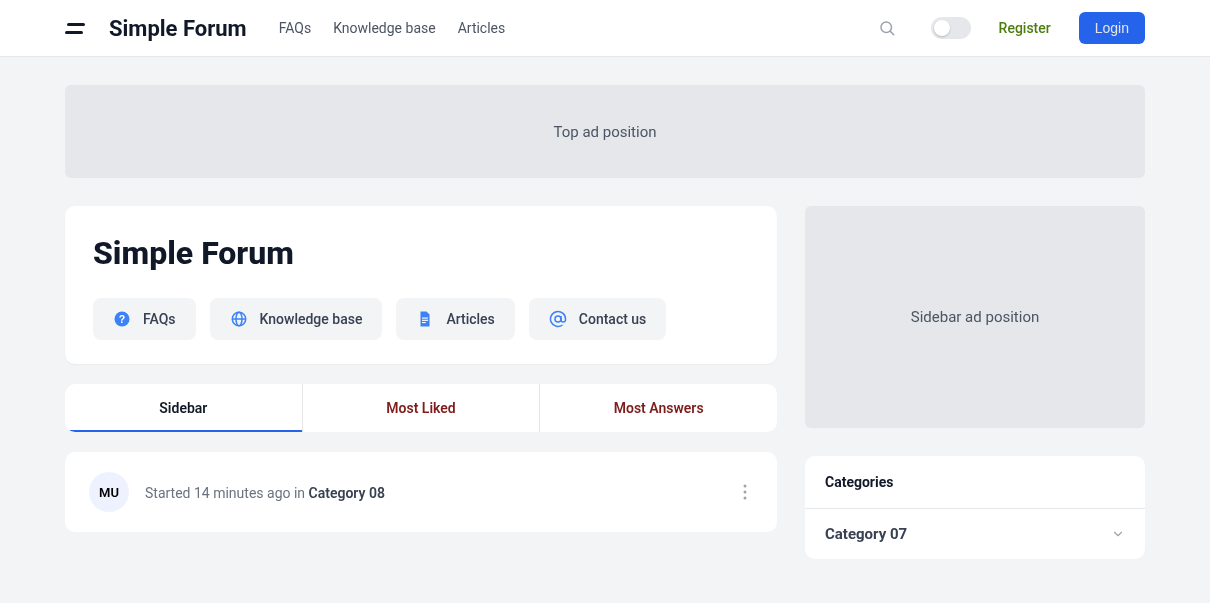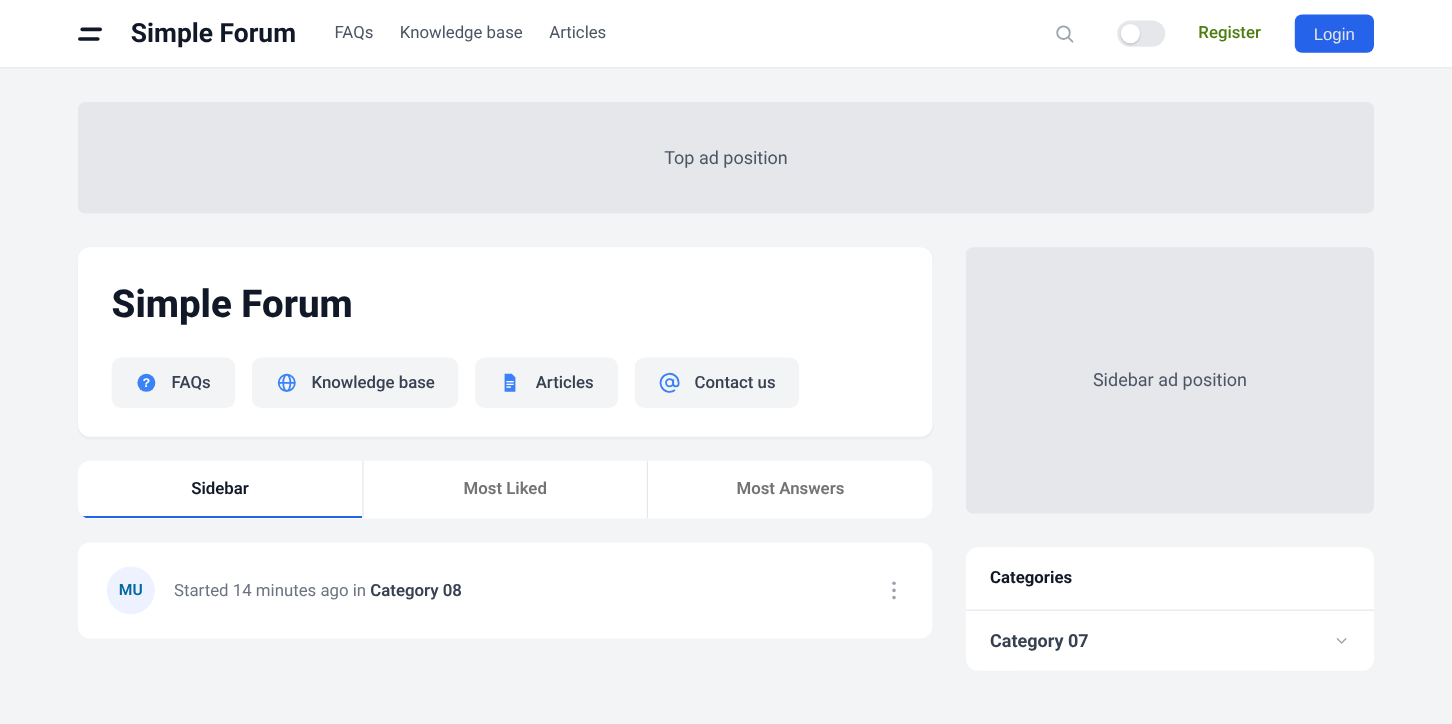--- a/index.html
+++ b/index.html
@@ -26,26 +26,26 @@
   .top-ad { grid-column: 1 / -1; background: #e5e7eb; color: #4b5563; border-radius: 6px; height: 93px; display: flex; align-items: center; justify-content: center; font-size: 15px; }
 
   .hero { background: #fff; border-radius: 10px; padding: 28px 28px 24px; box-shadow: 0 1px 2px rgba(0,0,0,0.04); }
   .hero h1 { font-size: 32px; font-weight: 800; color: #111827; margin-bottom: 14px; }
   .hero p { color: #4b5563; font-size: 16px; line-height: 1.65; max-width: 610px; }
   .hero-buttons { display: flex; gap: 14px; margin-top: 26px; flex-wrap: wrap; }
   .hb { background: #f3f4f6; border-radius: 8px; padding: 12px 20px; display: flex; align-items: center; gap: 12px; color: #374151; font-weight: 500; cursor: pointer; }
   .hb .ic { color: #3b82f6; display: flex; }
 
   .tabs { background: #fff; border-radius: 10px; display: flex; overflow: hidden; margin-top: 20px; }
-  .tab { flex: 1; text-align: center; padding: 16px 0; color: #737373; font-weight: 600; font-size: 14px; cursor: pointer; border-right: 1px solid #e5e7eb; }
+  .tab { flex: 1; text-align: center; padding: 16px 0; color: #7f1d1d; font-weight: 600; font-size: 14px; cursor: pointer; border-right: 1px solid #e5e7eb; }
   .tab:last-child { border-right: none; }
   .tab.active { color: #111827; box-shadow: inset 0 -2px 0 #2563eb; }
 
   .post-card { background: #fff; border-radius: 10px; padding: 20px 24px; margin-top: 20px; display: flex; align-items: center; gap: 16px; }
-  .avatar { width: 40px; height: 40px; border-radius: 50%; background: #eef2ff; color: #0369a1; display: flex; align-items: center; justify-content: center; font-weight: 600; font-size: 13px; }
+  .avatar { width: 40px; height: 40px; border-radius: 50%; background: #eef2ff; color: #000000; display: flex; align-items: center; justify-content: center; font-weight: 600; font-size: 13px; }
   .post-meta .username { font-weight: 700; color: #111827; font-size: 14px; }
   .post-meta .sub { color: #6b7280; font-size: 14px; margin-top: 2px; }
   .post-meta .sub b { color: #374151; font-weight: 600; }
   .more { margin-left: auto; color: #9ca3af; cursor: pointer; padding: 6px; }
 
   .side-ad { background: #e5e7eb; color: #4b5563; border-radius: 6px; height: 222px; display: flex; align-items: center; justify-content: center; font-size: 15px; }
   .cat-card { background: #fff; border-radius: 10px; margin-top: 28px; overflow: hidden; }
   .cat-head { padding: 18px 20px; font-weight: 700; font-size: 14px; color: #111827; border-bottom: 1px solid #e5e7eb; }
   .cat-item { display: flex; align-items: center; justify-content: space-between; padding: 16px 20px; cursor: pointer; }
   .cat-item .name { font-weight: 700; color: #374151; font-size: 15px; }

